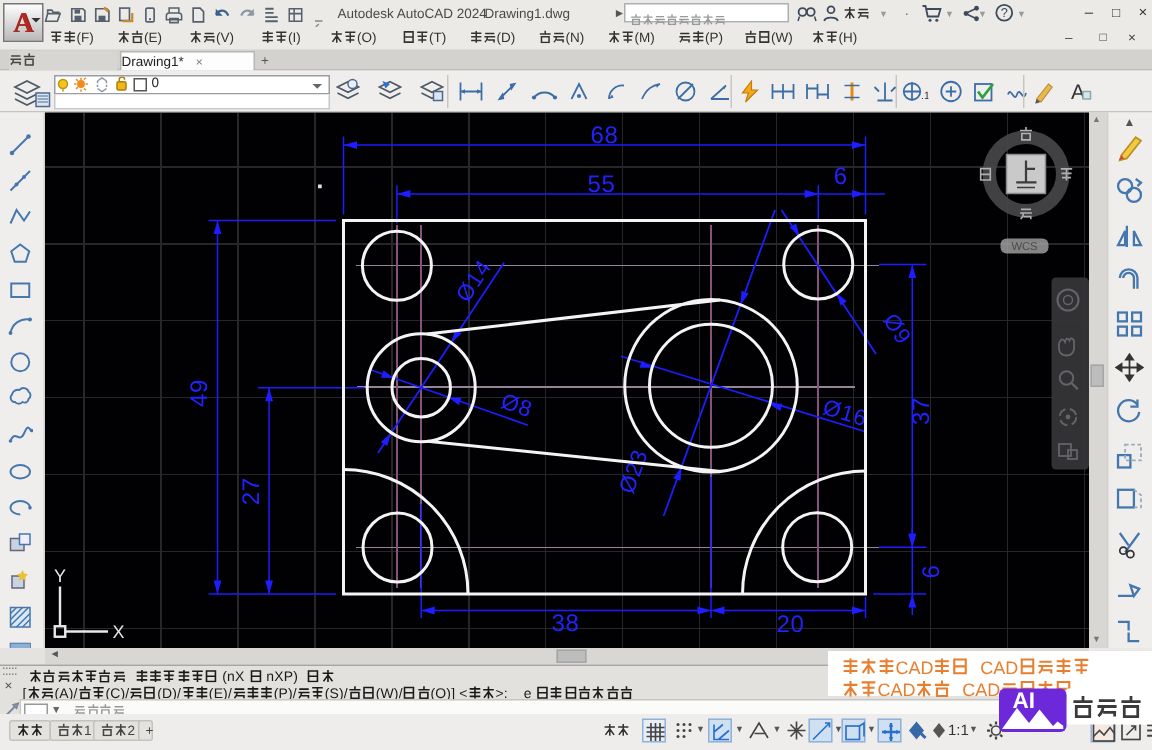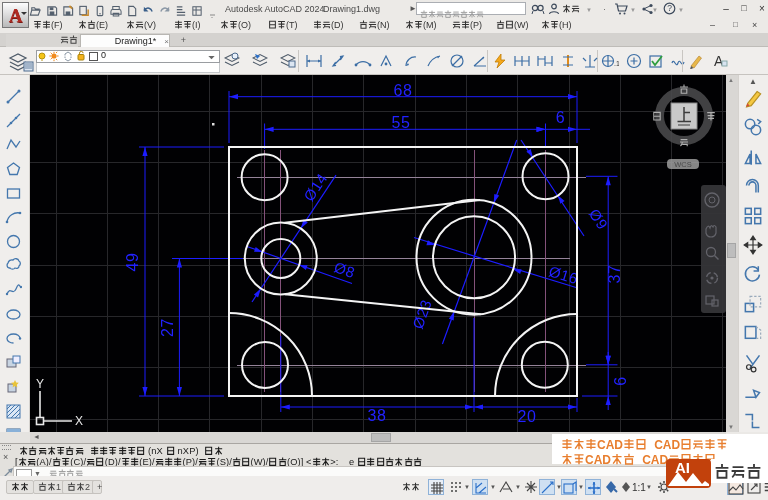--- a/index.html
+++ b/index.html
@@ -11,38 +11,38 @@
 #alogo i{position:absolute;right:1px;bottom:9px;border:3px solid transparent;border-top-color:#333}
 .ti{position:absolute;top:3px}
 .tt{position:absolute;top:4px;font-size:9px;white-space:nowrap}
 #searchbox{position:absolute;left:416px;top:2px;width:110px;height:13px;background:#fff;border:1px solid #abaeb3}
 .sx{font-size:8px;color:#999;font-style:italic;margin-left:3px;line-height:11px}
 .wb{position:absolute;top:3px;width:14px;text-align:center;font-size:10px;color:#333}
 #menubar{position:absolute;left:0;top:18px;width:768px;height:15px;background:#eceae7}
 .mi{position:absolute;top:2px;font-size:9px;color:#333;white-space:nowrap}
 .mwb{position:absolute;top:2px;font-size:9px;color:#444}
 #tabbar{position:absolute;left:0;top:33px;width:768px;height:14px;background:#d4d2cf;border-bottom:1px solid #bebcb8}
-.ftab{position:absolute;top:1px;height:13px;font-size:9px;text-align:right;line-height:13px}
+.ftab{position:absolute;top:1px;height:13px;font-size:9px;text-align:left;line-height:13px}
 #ribbon{position:absolute;left:0;top:47px;width:768px;height:28px;background:#f0eeec;border-bottom:1px solid #c6c3bf}
 #laycombo{position:absolute;left:36px;top:3px;width:184px;height:13px;background:#fff;border:1px solid #9a9da1;font-size:9px}
 #laycombo2{position:absolute;left:36px;top:16px;width:184px;height:10px;background:#fff;border:1px solid #c5c8cb;border-top:none}
 .vsep{position:absolute;top:3px;width:1px;height:22px;background:#c9c6c2}
 #lefttb{position:absolute;left:0;top:75px;width:30px;height:357px;background:#f0eeec;border-right:1px solid #d5d2ce}
 #righttb{position:absolute;left:738px;top:75px;width:30px;height:357px;background:#f0eeec;border-left:1px solid #d5d2ce}
 #vscroll{position:absolute;left:726px;top:75px;width:12px;height:357px;background:#d9d7d4}
 #hscroll{position:absolute;left:30px;top:432px;width:696px;height:11px;background:#d9d7d4}
 #corner{position:absolute;left:0;top:432px;width:30px;height:11px;background:#e5e3e0}
 #cmdarea{position:absolute;left:0;top:443px;width:768px;height:33px;background:#e3e1dd;border-top:1px solid #a9a6a2}
 .cline{position:absolute;font-size:9.3px;color:#1a1a1a;white-space:nowrap;letter-spacing:0.1px}
 #cmdinput{position:absolute;left:16px;top:24px;font-size:8.5px;white-space:nowrap}
 #statusbar{position:absolute;left:0;top:476px;width:768px;height:24px;background:#efedeb}
 .stab{position:absolute;top:4px;font-size:9px;padding:1px 4px;background:#e4e2df;border:1px solid #c5c2be;border-radius:2px}
 #wm{position:absolute;left:552px;top:434px;width:216px;height:30px;background:#fff;z-index:20;padding-top:4px}
-.wline{font-size:12px;color:#e87e2e;white-space:nowrap;padding-left:9px;line-height:14.5px;font-weight:bold}
-#wmlogo{position:absolute;left:666px;top:459px;width:45px;height:29px;background:#c2410c;border-radius:4px;z-index:22}
+.wline{font-size:12px;color:#e87e2e;white-space:nowrap;padding-left:9px;line-height:14.5px;font-weight:normal}
+#wmlogo{position:absolute;left:666px;top:459px;width:45px;height:29px;background:#6d28d9;border-radius:4px;z-index:22}
 #wmtext{position:absolute;left:711px;top:459px;width:57px;height:24px;background:#fff;z-index:21;color:#3a3a3a;font-size:16px;padding:4px 0 0 3px;font-weight:bold}
 </style></head>
 <body>
 <svg width="0" height="0" style="position:absolute">
     <defs>
       <symbol id="z1" viewBox="0 0 10 10" stroke-width="1.15">
         <path d="M1.2 2.4H8.8M1.2 5H8.8M1.2 7.8H8.8M5 .8V9.4"></path>
       </symbol>
       <symbol id="z2" viewBox="0 0 10 10" stroke-width="1.15">
         <path d="M1.8 1.4H8.2V9H1.8ZM1.8 5.2H8.2"></path>

